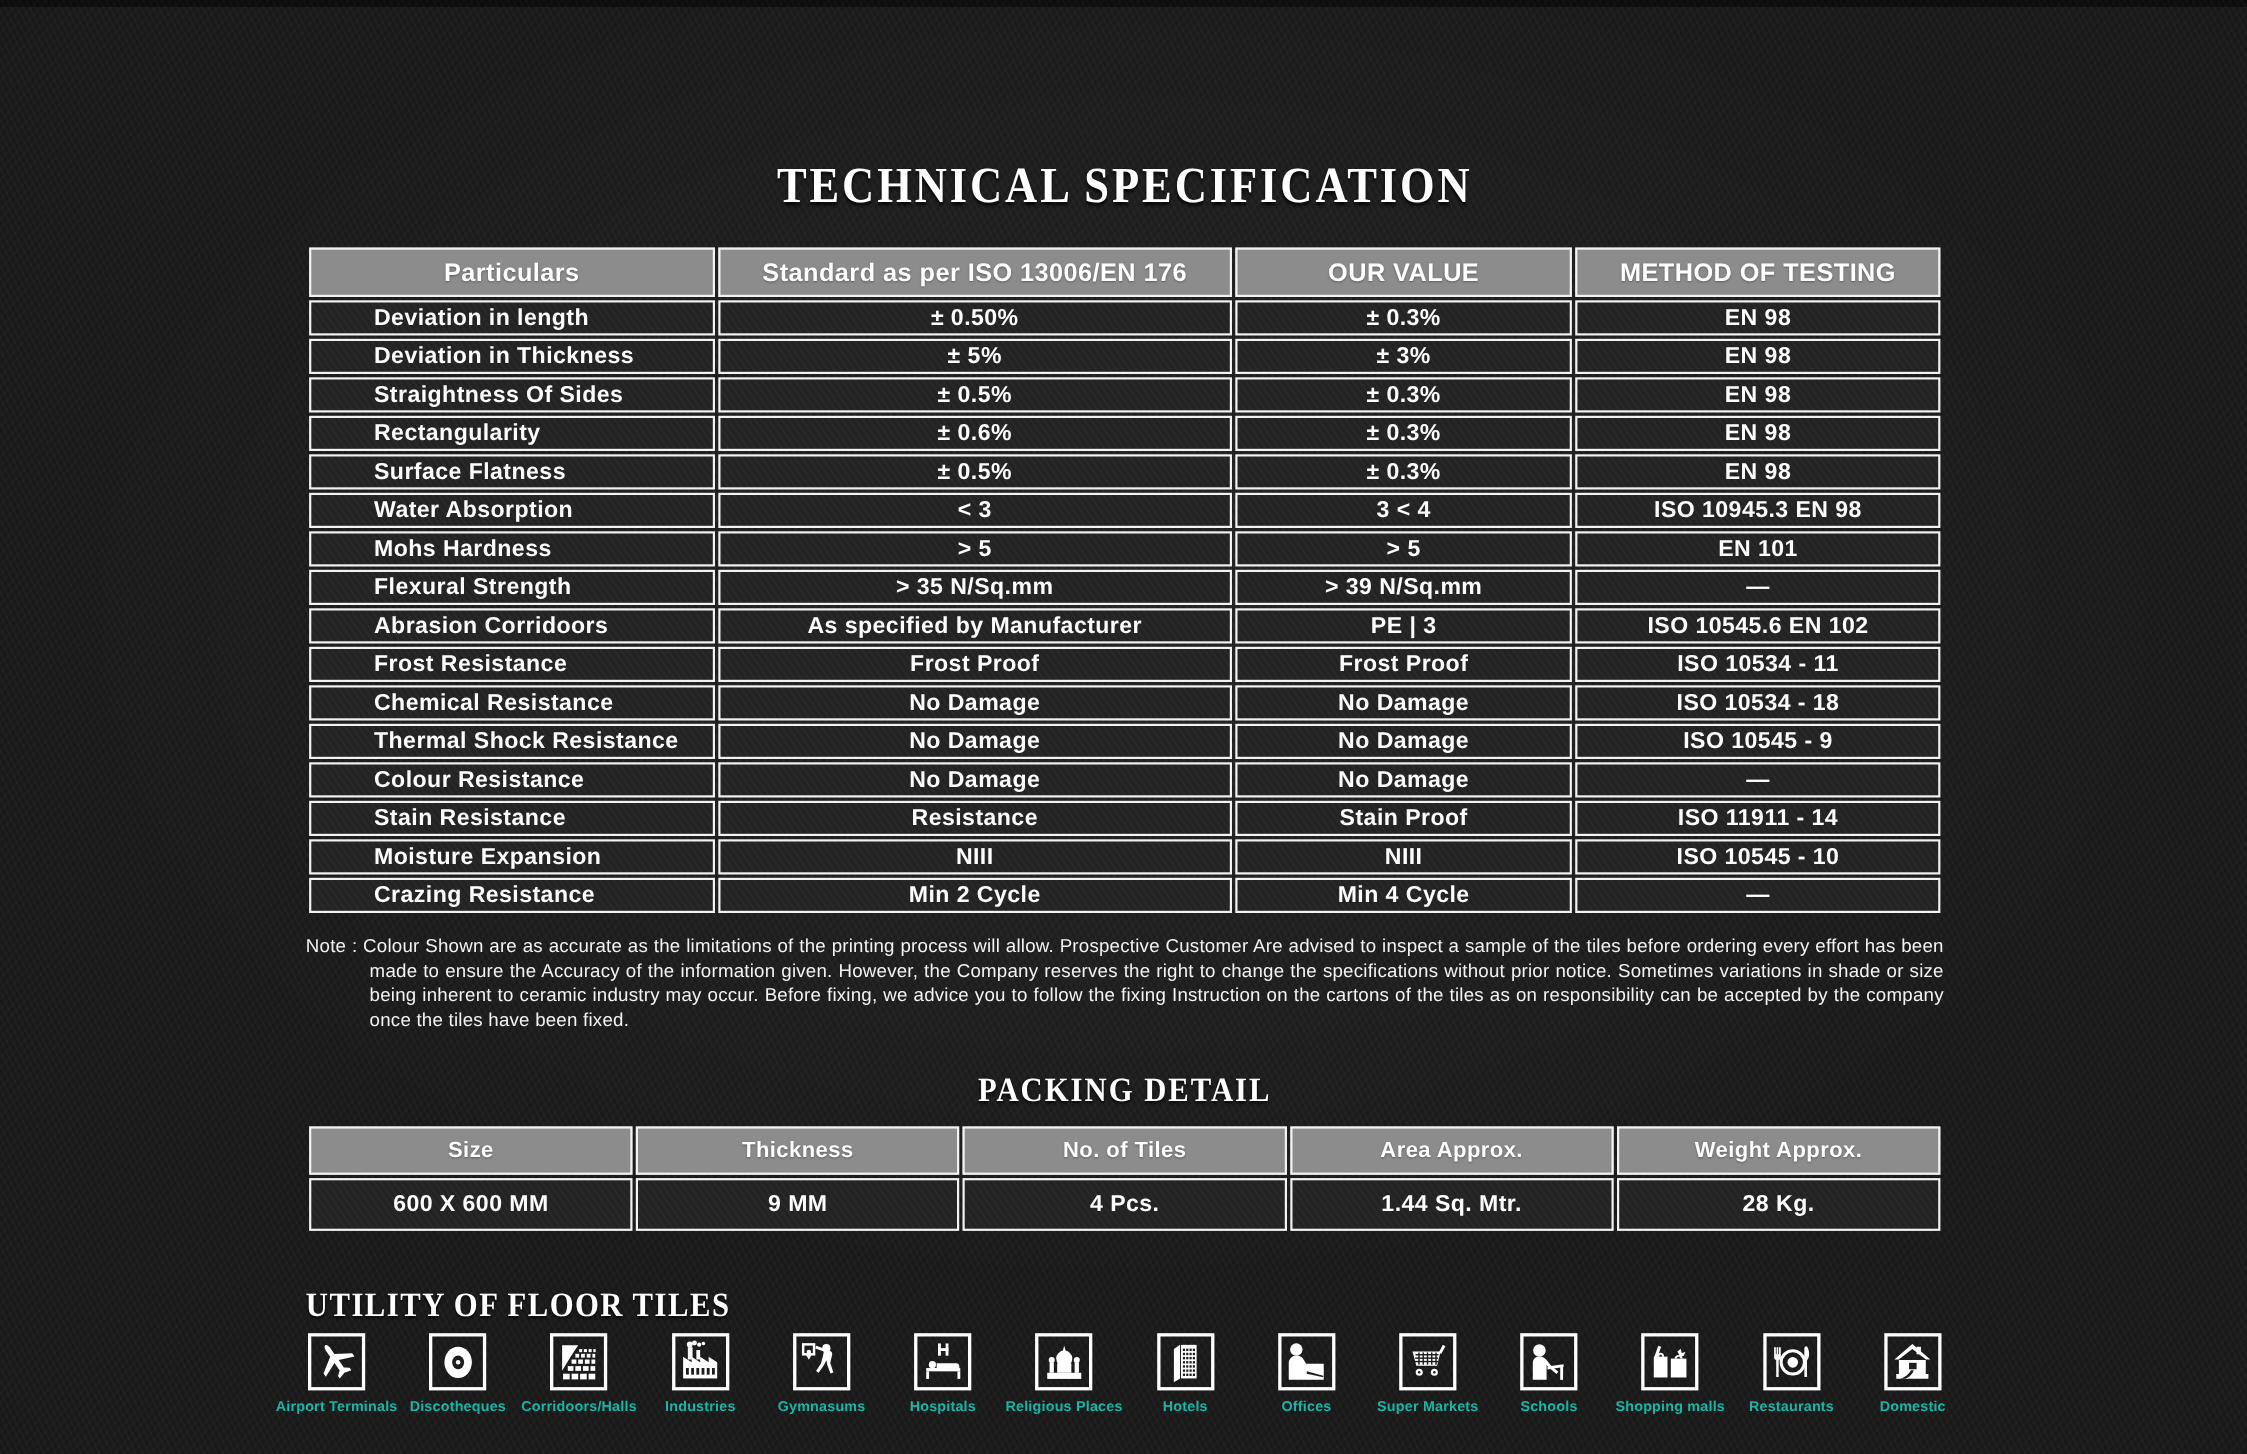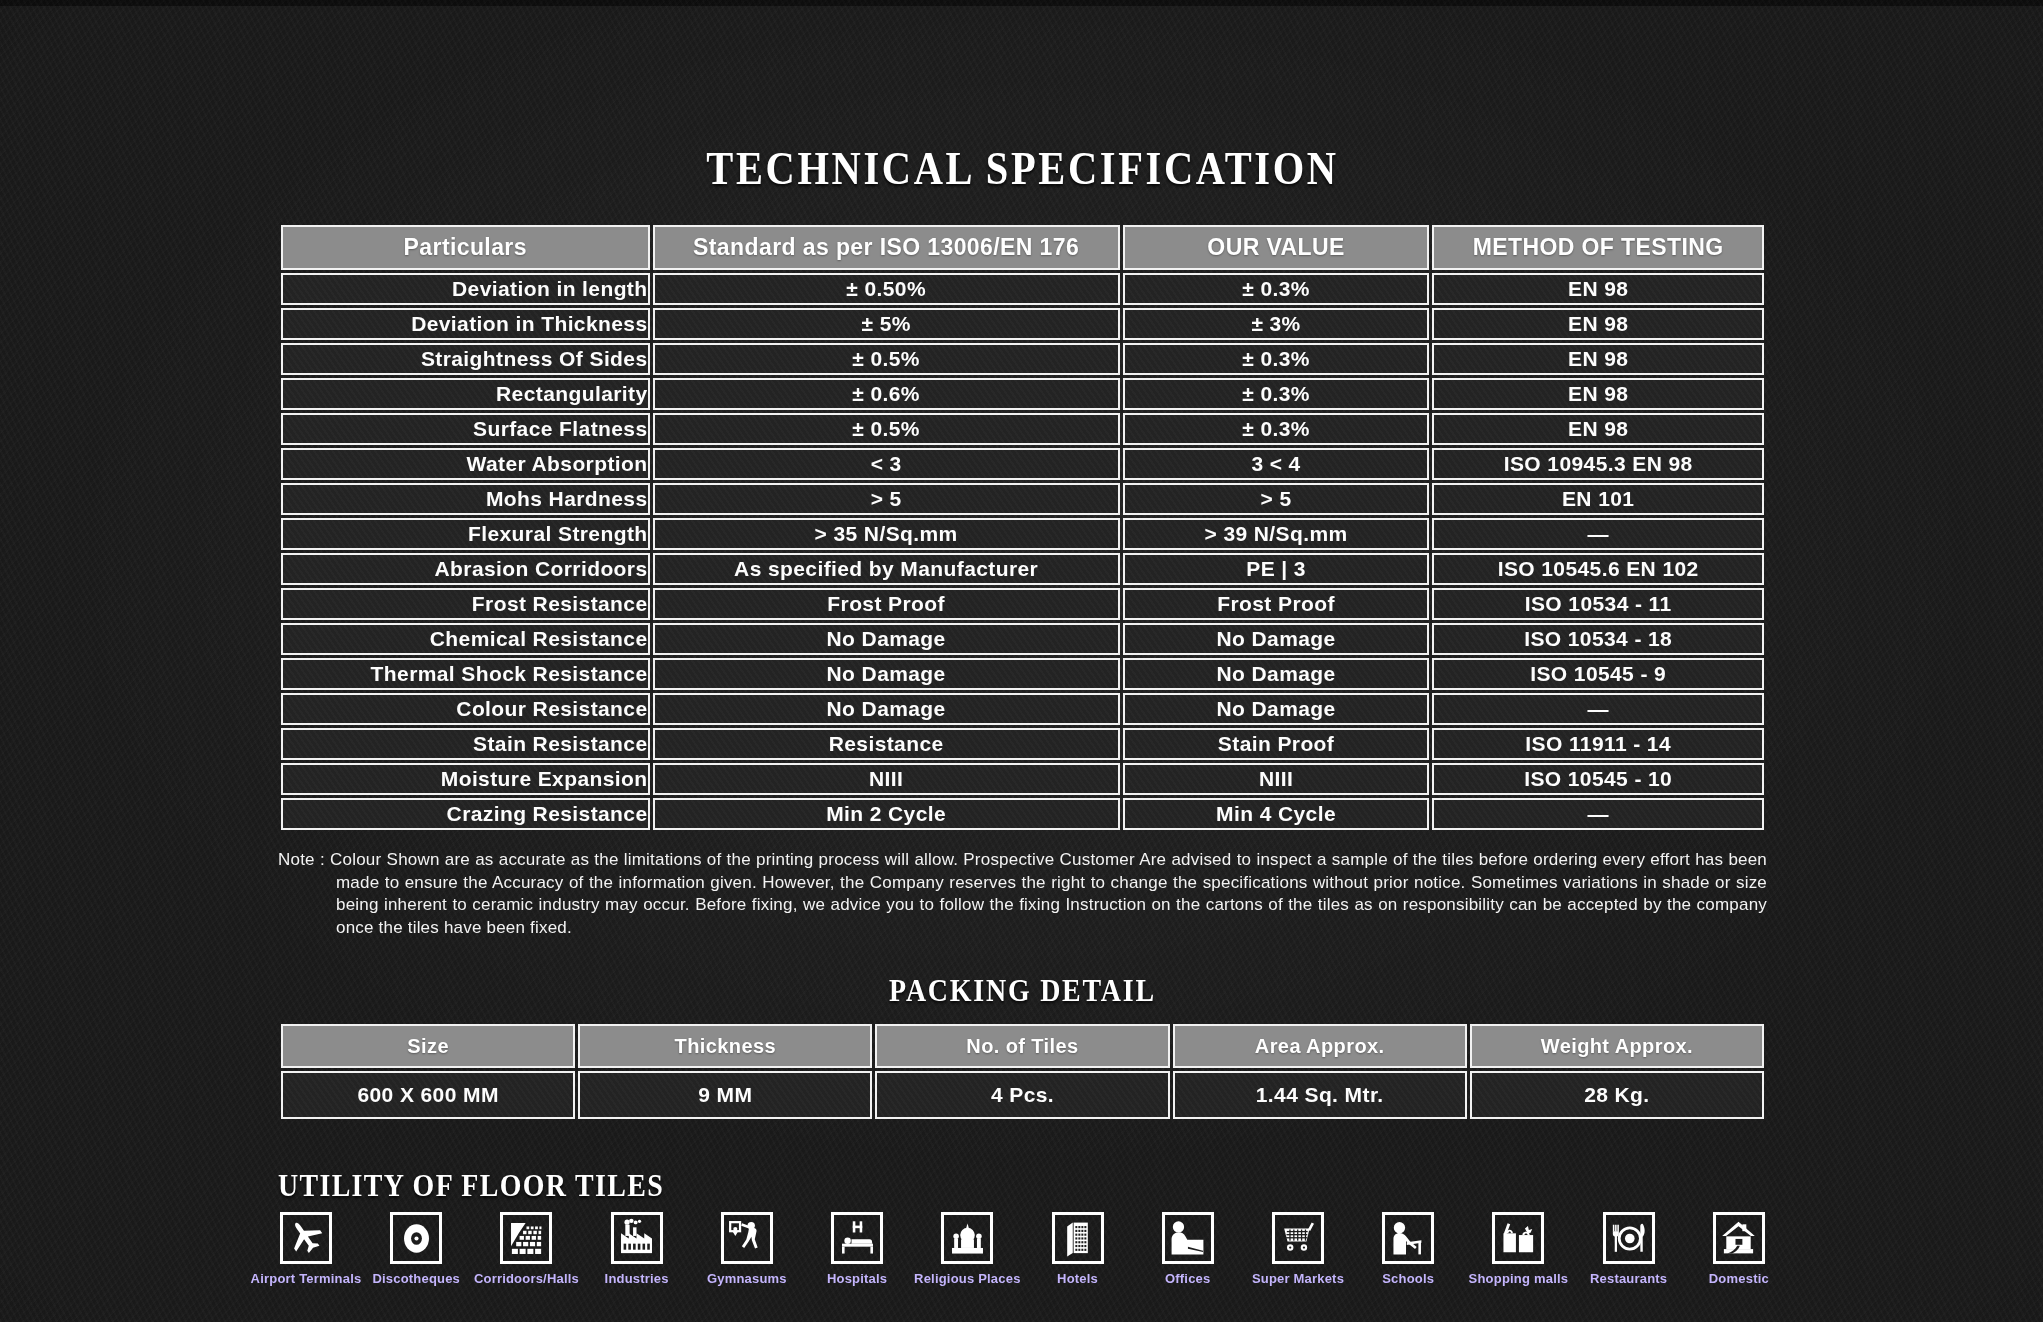--- a/index.html
+++ b/index.html
@@ -73,21 +73,21 @@
     text-shadow:0 1px 2px rgba(0,0,0,0.35);
     text-align:center;
   }
   td {
     background-color:#242424;
     background-image:repeating-linear-gradient(55deg, rgba(255,255,255,0.02) 0 2px, rgba(0,0,0,0.04) 2px 5px);
     color:#fdfdfd;
     font-size:21px;
     height:32px;
   }
-  .spec-table td.left { text-align:right; padding-left:57px; }
+  .spec-table td.left { text-align:left; padding-left:57px; }
   .packing-table th { height:44px; font-size:20px; }
   .packing-table td { height:48px; }
 
   
   .note {
     margin-top:16px;
     font-size:17px;
     line-height:22.5px;
     color:#f3f3f3;
     letter-spacing:0.2px;
@@ -111,21 +111,21 @@
     display:flex; align-items:center; justify-content:center;
     flex-shrink:0;
   }
   .icon-box svg { display:block; }
   .util-label {
     margin-top:7px;
     font-size:13px;
     font-weight:700;
     letter-spacing:0.2px;
     white-space:nowrap;
-    color:#c4b5fd;
+    color:#14b8a6;
     text-align:center;
   }
 </style>
 </head>
 <body>
 
 <div class="container">
 
   <h1 class="serif-title main-title">TECHNICAL SPECIFICATION</h1>
 

